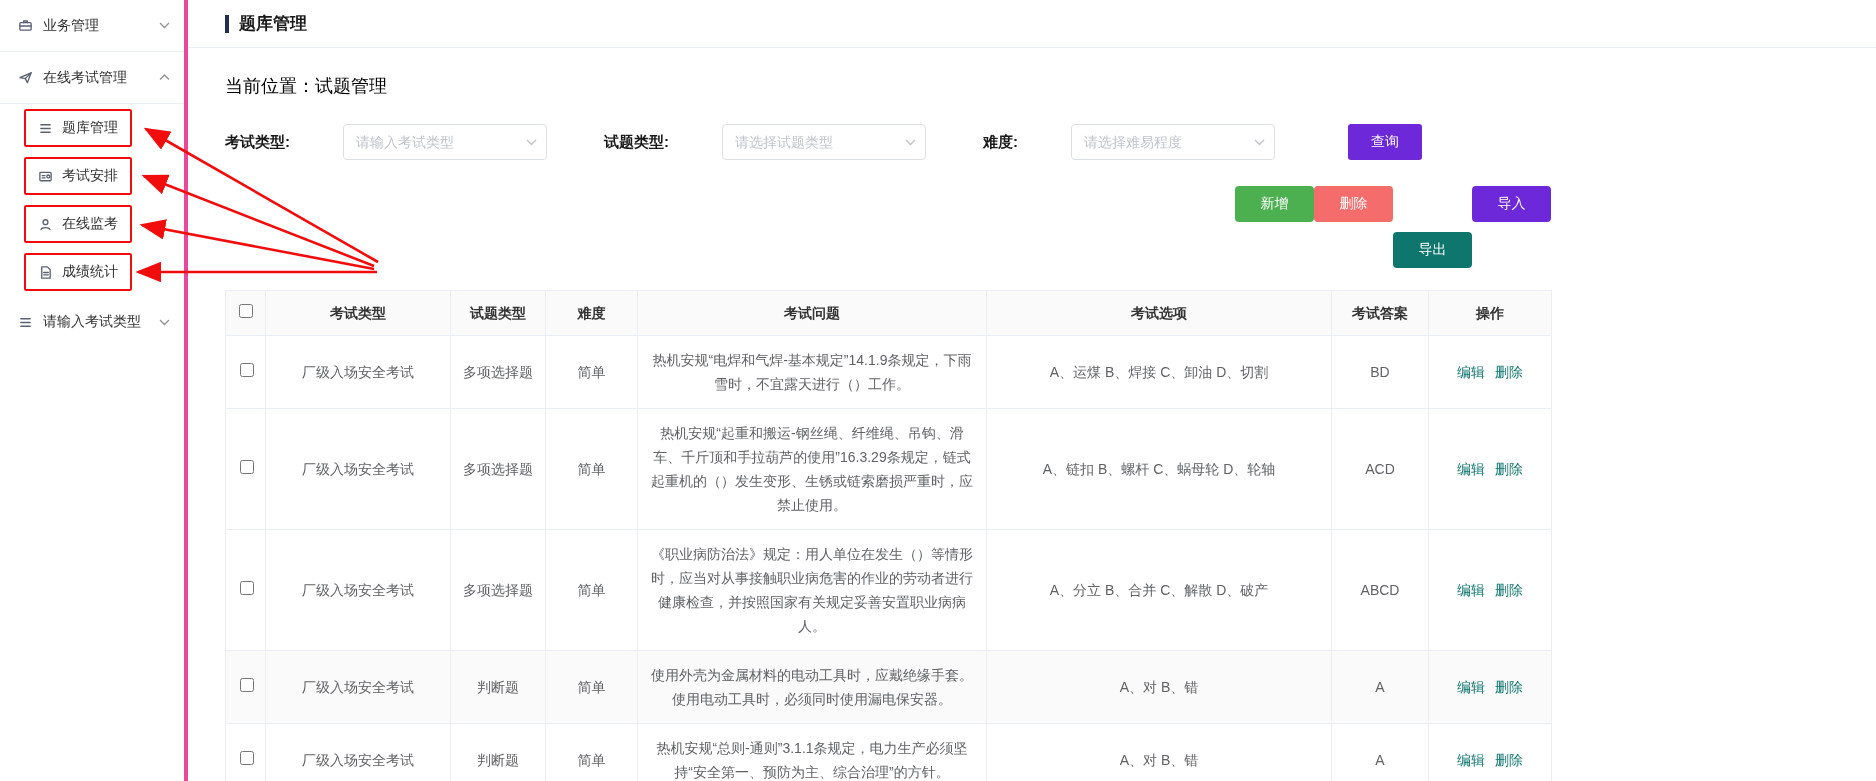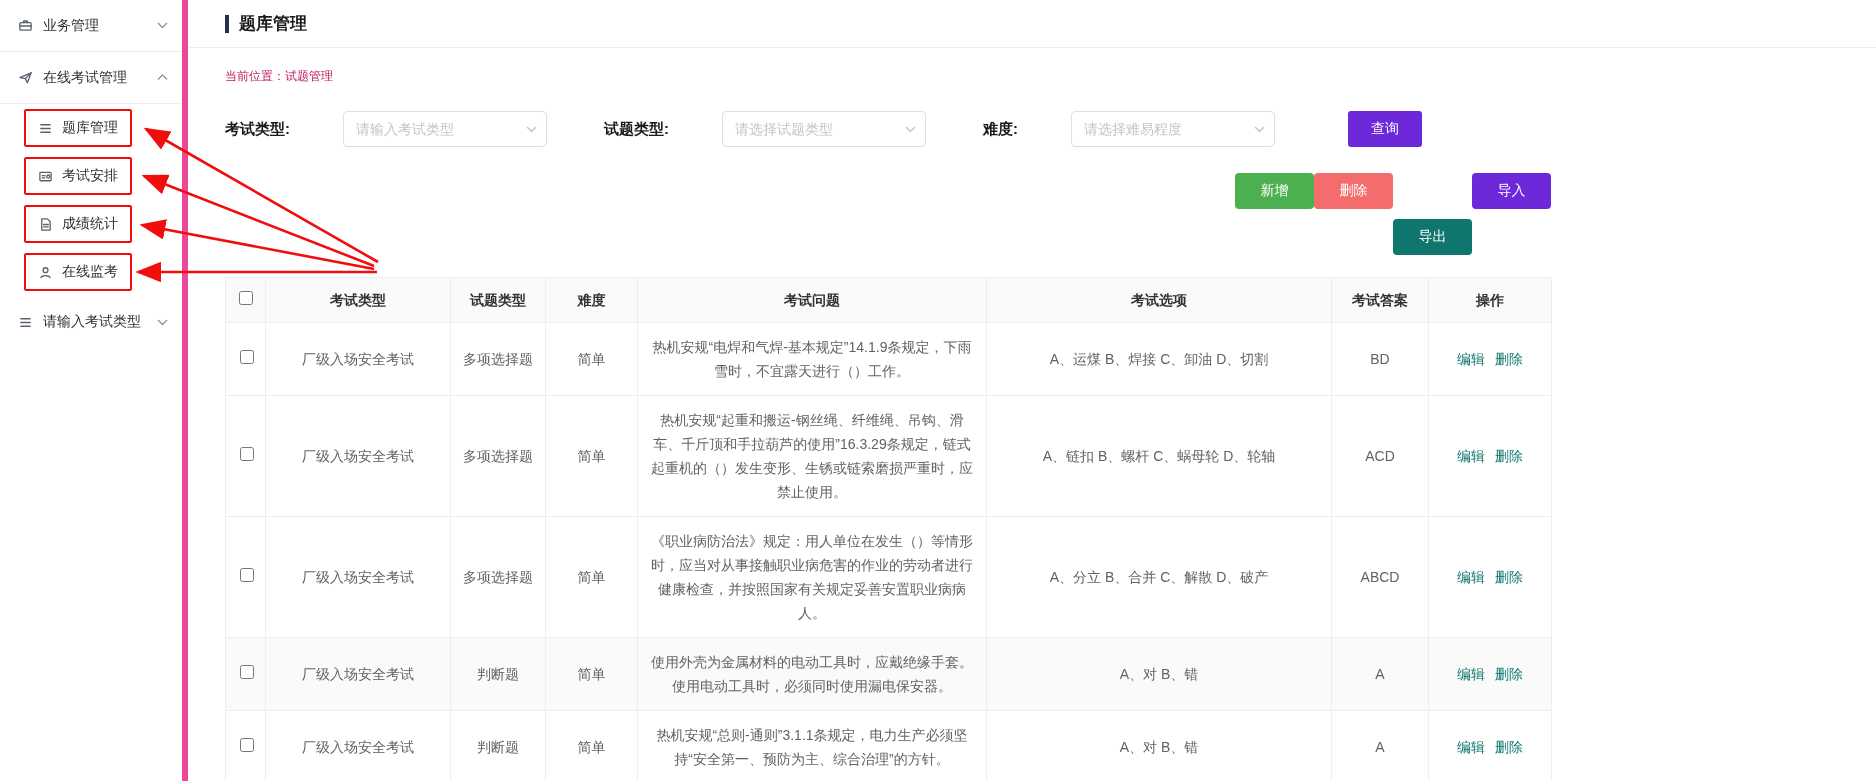--- a/index.html
+++ b/index.html
@@ -5,39 +5,39 @@
   * { box-sizing: border-box; }
   html,body { margin:0; padding:0; }
   body {
     width:1876px; height:781px; position:relative; overflow:hidden;
     background:#fff; font-family:"Liberation Sans","DejaVu Sans",sans-serif;
     color:#333; font-size:14px;
   }
   .layout { display:flex; width:1876px; height:781px; }
 
   
-  .sidebar { width:188px; flex:0 0 188px; border-right:6px solid #ec4899; background:#fff; }
+  .sidebar { width:188px; flex:0 0 188px; border-right:4px solid #ec4899; background:#fff; }
   .side-group { height:52px; display:flex; align-items:center; padding:0 14px 0 18px; cursor:pointer; }
   .side-group.bordered { border-bottom:1px solid #ebeef5; }
   .side-group .lbl { margin-left:10px; font-size:14px; color:#303133; }
   .side-group .chev { margin-left:auto; color:#909399; display:flex; }
   .side-sub { height:48px; display:flex; align-items:center; padding-left:24px; cursor:pointer; }
   .red-frame { display:inline-flex; align-items:center; padding:8px 12px; border:2px solid #f20d0d; border-radius:2px; }
   .red-frame .lbl { margin-left:9px; font-size:14px; color:#303133; }
   .sicon { display:inline-flex; width:15px; height:15px; color:#5a6170; }
   .sicon svg { width:15px; height:15px; stroke:#5a6170; fill:none; stroke-width:1.4; stroke-linecap:round; stroke-linejoin:round; }
 
   
   .main { flex:1; position:relative; }
   .title-row { height:48px; display:flex; align-items:center; padding-left:37px; border-bottom:1px solid #ebeef5; }
   .title-accent { width:4px; height:18px; background:#22304f; margin-right:10px; }
   .page-title { font-size:17px; font-weight:bold; color:#1a1a1a; }
 
   .content { padding:0 0 0 37px; width:1363px; }
-  .breadcrumb { margin-top:20px; font-size:12px; color:#be185d; }
+  .breadcrumb { margin-top:26px; font-size:18px; color:#000000; }
 
   .filter-row { margin-top:26px; display:flex; align-items:center;gap:45px; }
   .f-label { font-size:15px; font-weight:bold; color:#1a1a1a; margin-right:8px; }
   .select-box { position:relative; width:204px; height:36px; margin-right:12px;border-radius:13px; }
   .select-box input {
     width:100%; height:36px; border:1px solid #dcdfe6; border-radius:4px;
     padding:0 30px 0 12px; font-size:14px; color:#606266; outline:none;
     font-family:"Liberation Sans","DejaVu Sans",sans-serif;
   }
   .select-box input::placeholder { color:#c0c4cc; }
@@ -127,37 +127,37 @@
             </svg>
         </span>
         <span class="lbl">考试安排</span>
       </span>
     </div>
 
     <div class="side-sub">
       <span class="red-frame">
         <span class="sicon">
           <svg viewBox="0 0 16 16">
-              <path d="M4 2h6l3 3v9H4z"></path>
-              <path d="M6 8h5M6 10.5h5"></path>
+              <circle cx="8" cy="5.5" r="2.6"></circle>
+              <path d="M3.2 13.5c.9-2.8 8.7-2.8 9.6 0"></path>
             </svg>
         </span>
-        <span class="lbl">成绩统计</span>
+        <span class="lbl">在线监考</span>
       </span>
     </div>
 
     <div class="side-sub">
       <span class="red-frame">
         <span class="sicon">
           <svg viewBox="0 0 16 16">
-              <circle cx="8" cy="5.5" r="2.6"></circle>
-              <path d="M3.2 13.5c.9-2.8 8.7-2.8 9.6 0"></path>
+              <path d="M4 2h6l3 3v9H4z"></path>
+              <path d="M6 8h5M6 10.5h5"></path>
             </svg>
         </span>
-        <span class="lbl">在线监考</span>
+        <span class="lbl">成绩统计</span>
       </span>
     </div>
 
     <div class="side-group">
       <span class="sicon">
         <svg viewBox="0 0 16 16">
             <path d="M3 4h10M3 8h10M3 12h10"></path>
           </svg>
       </span>
       <span class="lbl">请输入考试类型</span>

